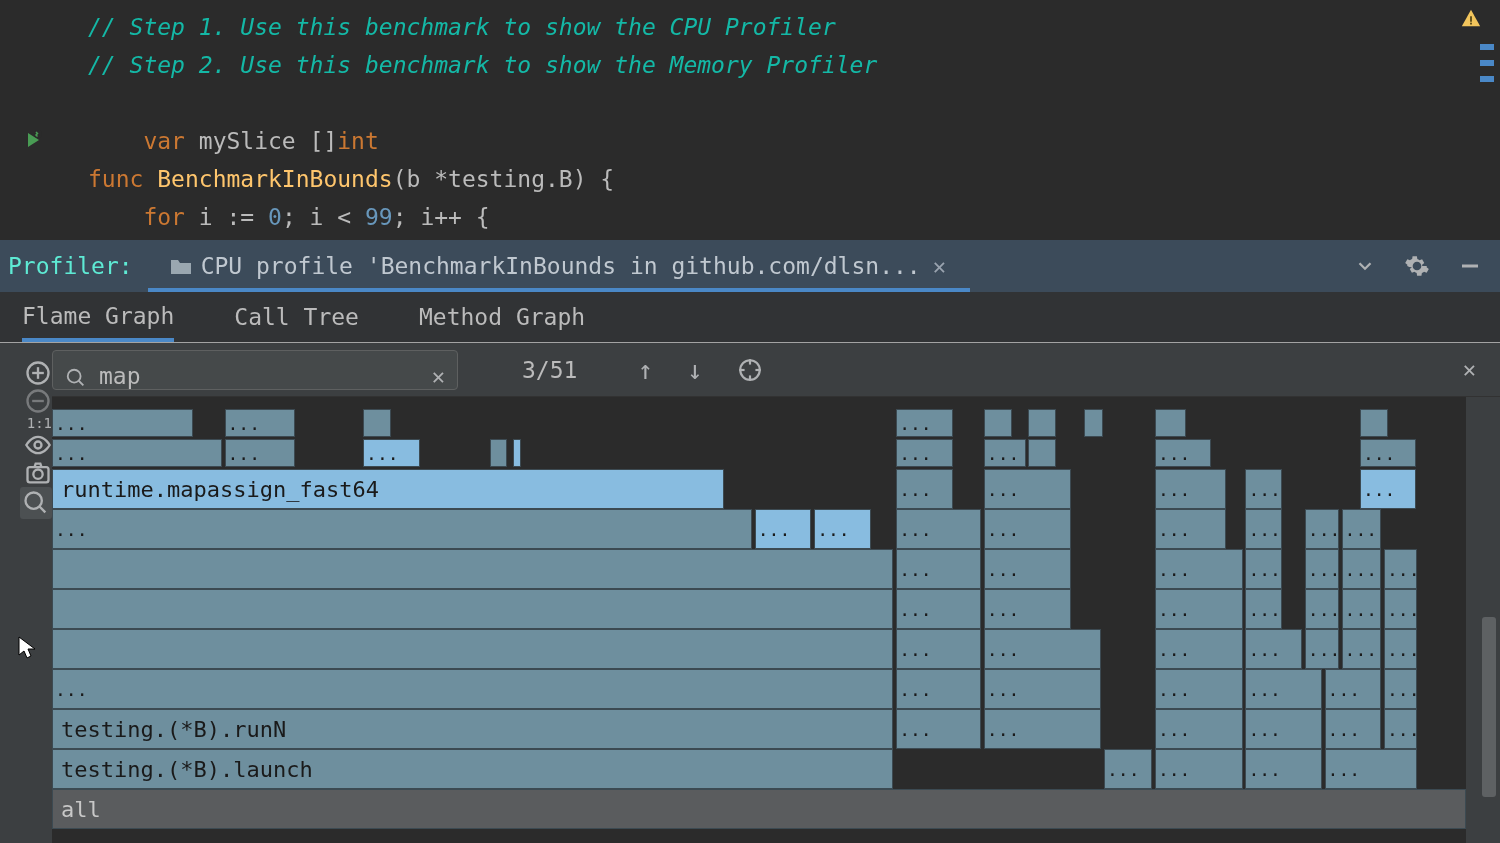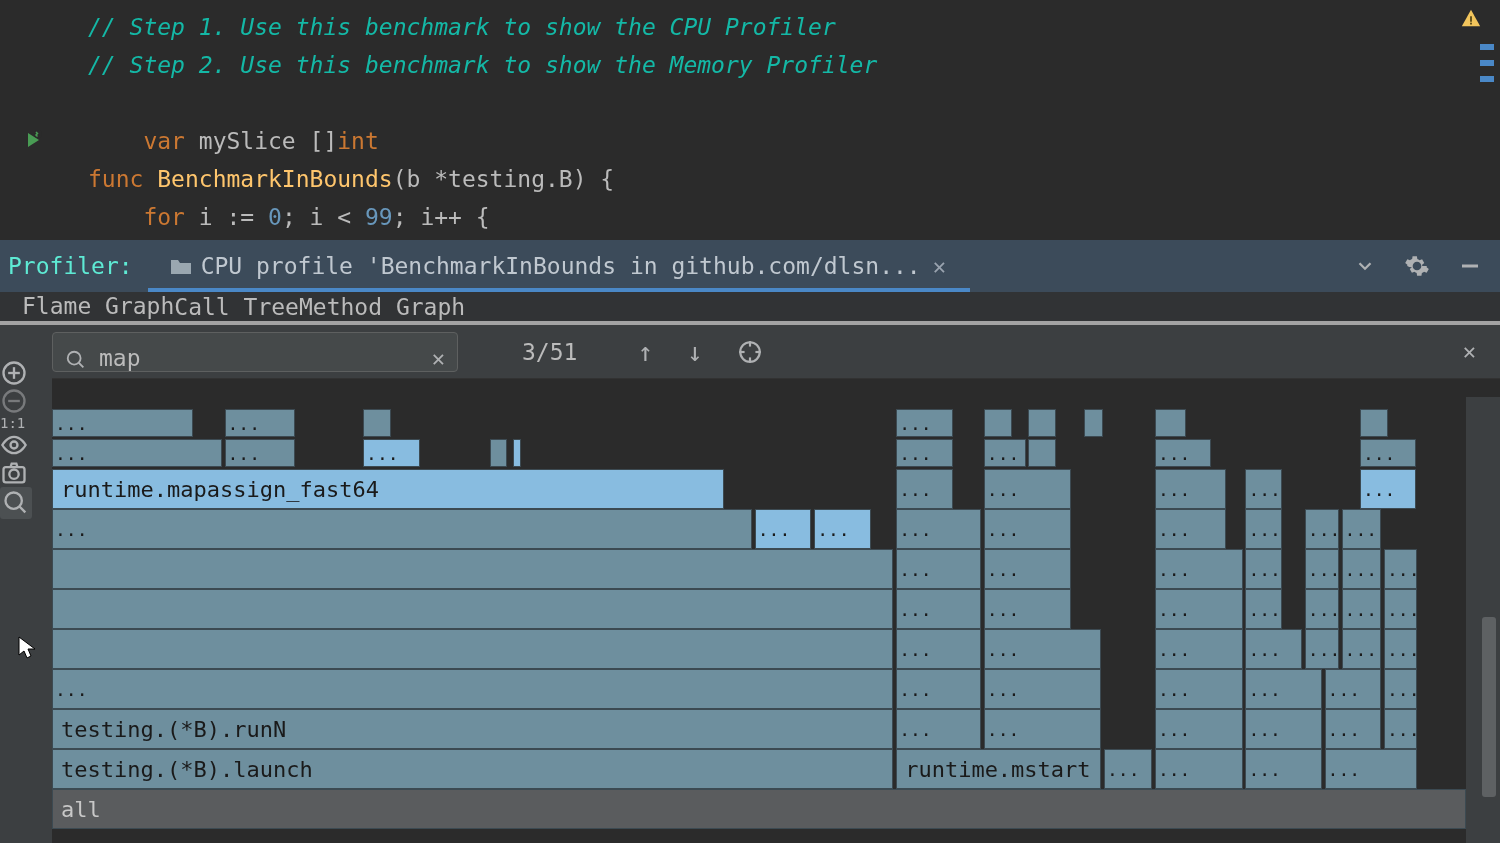--- a/index.html
+++ b/index.html
@@ -89,26 +89,27 @@
     bottom: 0;
     left: 148px;
     height: 4px;
     width: 822px;
     background: #4a88c7;
   }
   
   
   .profiler-tabs {
     background: #313335;
-    height: 33px;
+    height: 51px;
     display: flex;
     align-items: center;
     padding-left: 22px;
     font-size: 23px;
-    border-bottom: 4px solid #a3a3a3;
+    gap: 60px;
+    border-bottom: 1px solid #a3a3a3;
   }
   .profiler-tab { color: #bbbbbb; cursor: pointer; padding: 10px 0; }
   .profiler-tab.active {
     color: #bbbbbb;
     border-bottom: 4px solid #4a88c7;
     margin-bottom: -1px;
     padding-bottom: 9px;
   }
   
   
@@ -122,21 +123,21 @@
   }
   .left-col-wrap {
     position: absolute;
     left: 0;
     top: 343px;
     width: 52px;
     bottom: 0;
     background: #3c3f41;
     display: flex;
     flex-direction: column;
-    align-items: flex-start;
+    align-items: flex-end;
     padding-top: 16px;
     z-index: 5;
   }
   .tool-icon { width: 28px; height: 28px; color: #afb1b3; cursor: pointer; }
   .tool-icon.active-tool { background: #4c5052; border-radius: 3px; padding: 2px; width: 32px; height: 32px; }
   .tool-label { font-size: 14px; color: #afb1b3; }
   
   .search-box {
     margin-left: 52px;
     background: #45494a;
@@ -353,21 +354,20 @@
         <line x1="20" y1="20" x2="15" y2="15"></line>
       </svg>
     </span>
 </div>
 
 <div class="flame-area">
 
   <div class="flame-row root" style="left:0;width:100%;top:392px">all</div>
 
   <div class="flame-row" style="left:0;width:59.5%;top:352px">testing.(*B).launch</div>
-  <div class="flame-row" style="left:59.7%;width:14.5%;top:352px">runtime.mstart</div>
   <div class="flame-row tiny" style="left:74.4%;width:3.4%;top:352px">...</div>
   <div class="flame-row tiny" style="left:78.0%;width:6.2%;top:352px">...</div>
   <div class="flame-row tiny" style="left:84.4%;width:5.4%;top:352px">...</div>
   <div class="flame-row tiny" style="left:90.0%;width:6.5%;top:352px">...</div>
 
   <div class="flame-row" style="left:0;width:59.5%;top:312px">testing.(*B).runN</div>
   <div class="flame-row tiny" style="left:59.7%;width:6%;top:312px">...</div>
   <div class="flame-row tiny" style="left:65.9%;width:8.3%;top:312px">...</div>
   <div class="flame-row tiny" style="left:78.0%;width:6.2%;top:312px">...</div>
   <div class="flame-row tiny" style="left:84.4%;width:5.4%;top:312px">...</div>

